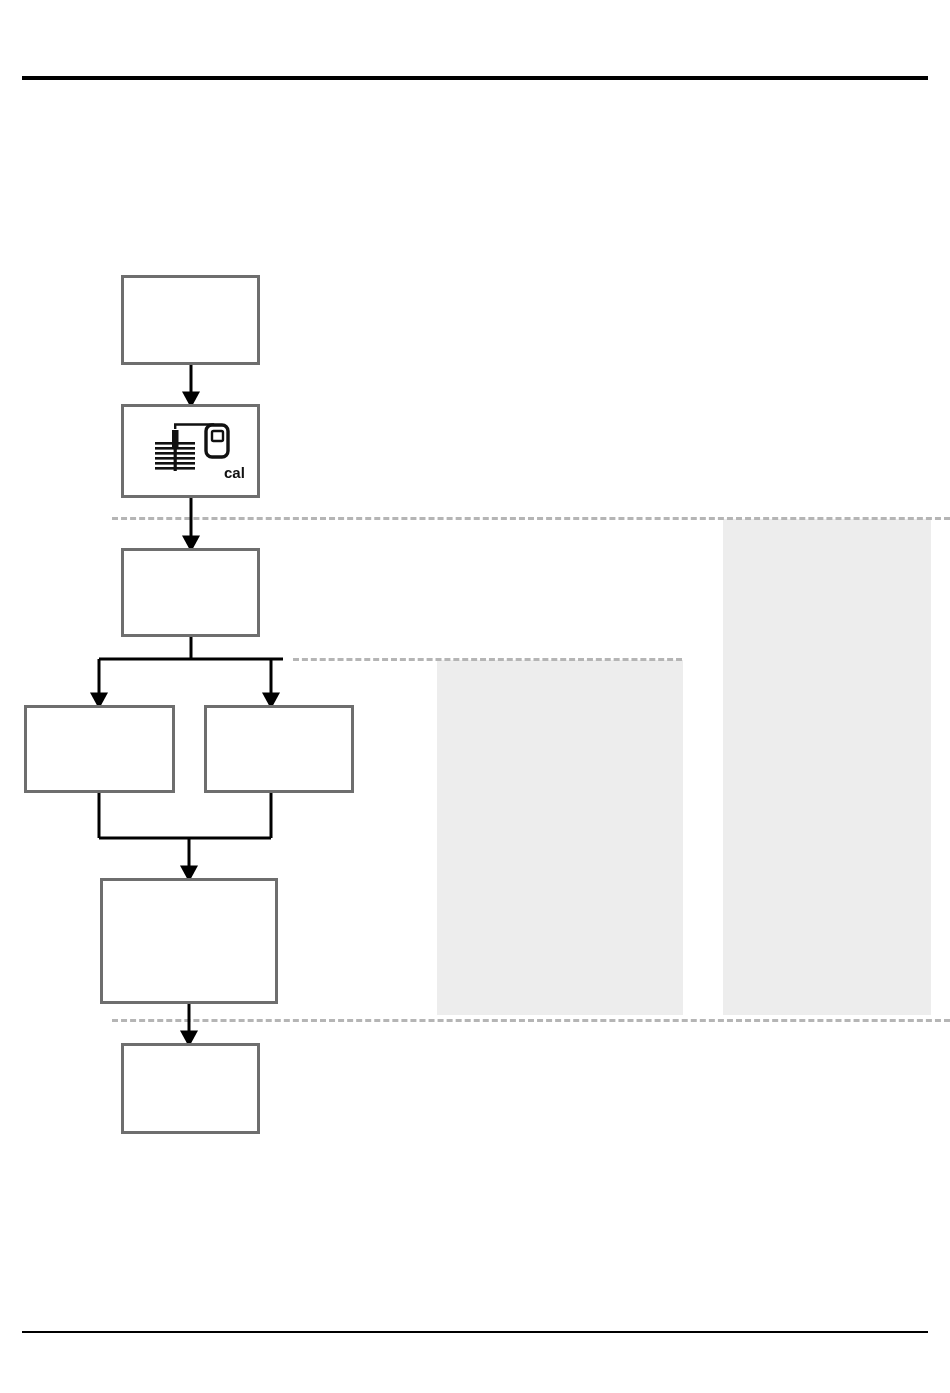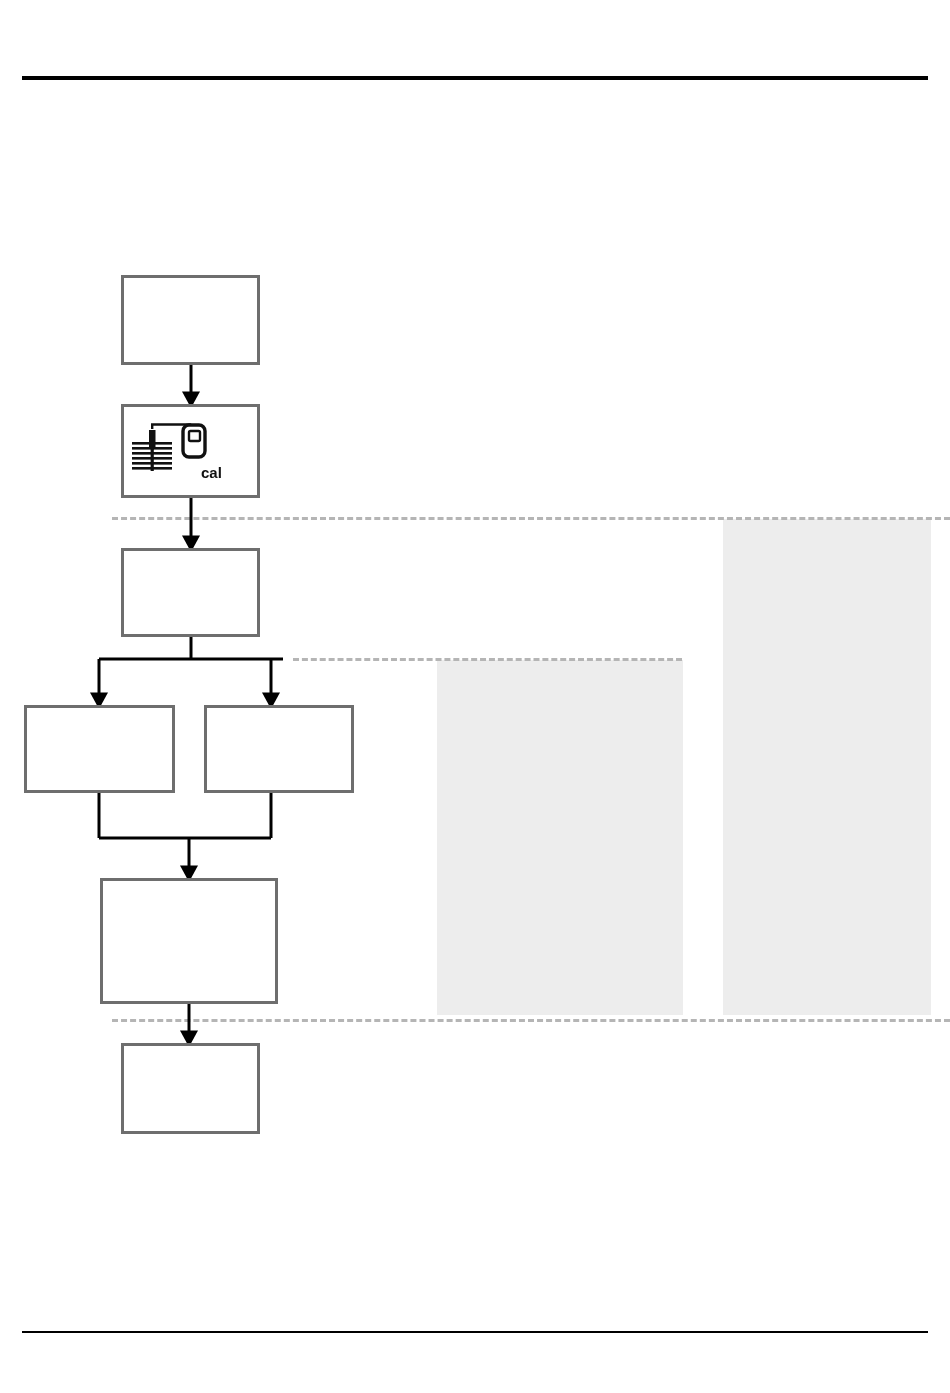--- a/index.html
+++ b/index.html
@@ -102,21 +102,21 @@
     height: 1393px;
     pointer-events: none;
   }
 
   
   .cal-icon-wrap {
     width: 100%;
     height: 100%;
     display: flex;
     align-items: center;
-    justify-content: flex-start;
+    justify-content: flex-end;
   }
   .cal-label {
     position: absolute;
     left: 77px;
     top: 48px;
     font-size: 15px;
     font-weight: bold;
     color: #111111;
     font-family: "Liberation Sans", sans-serif;
     letter-spacing: 0px;

